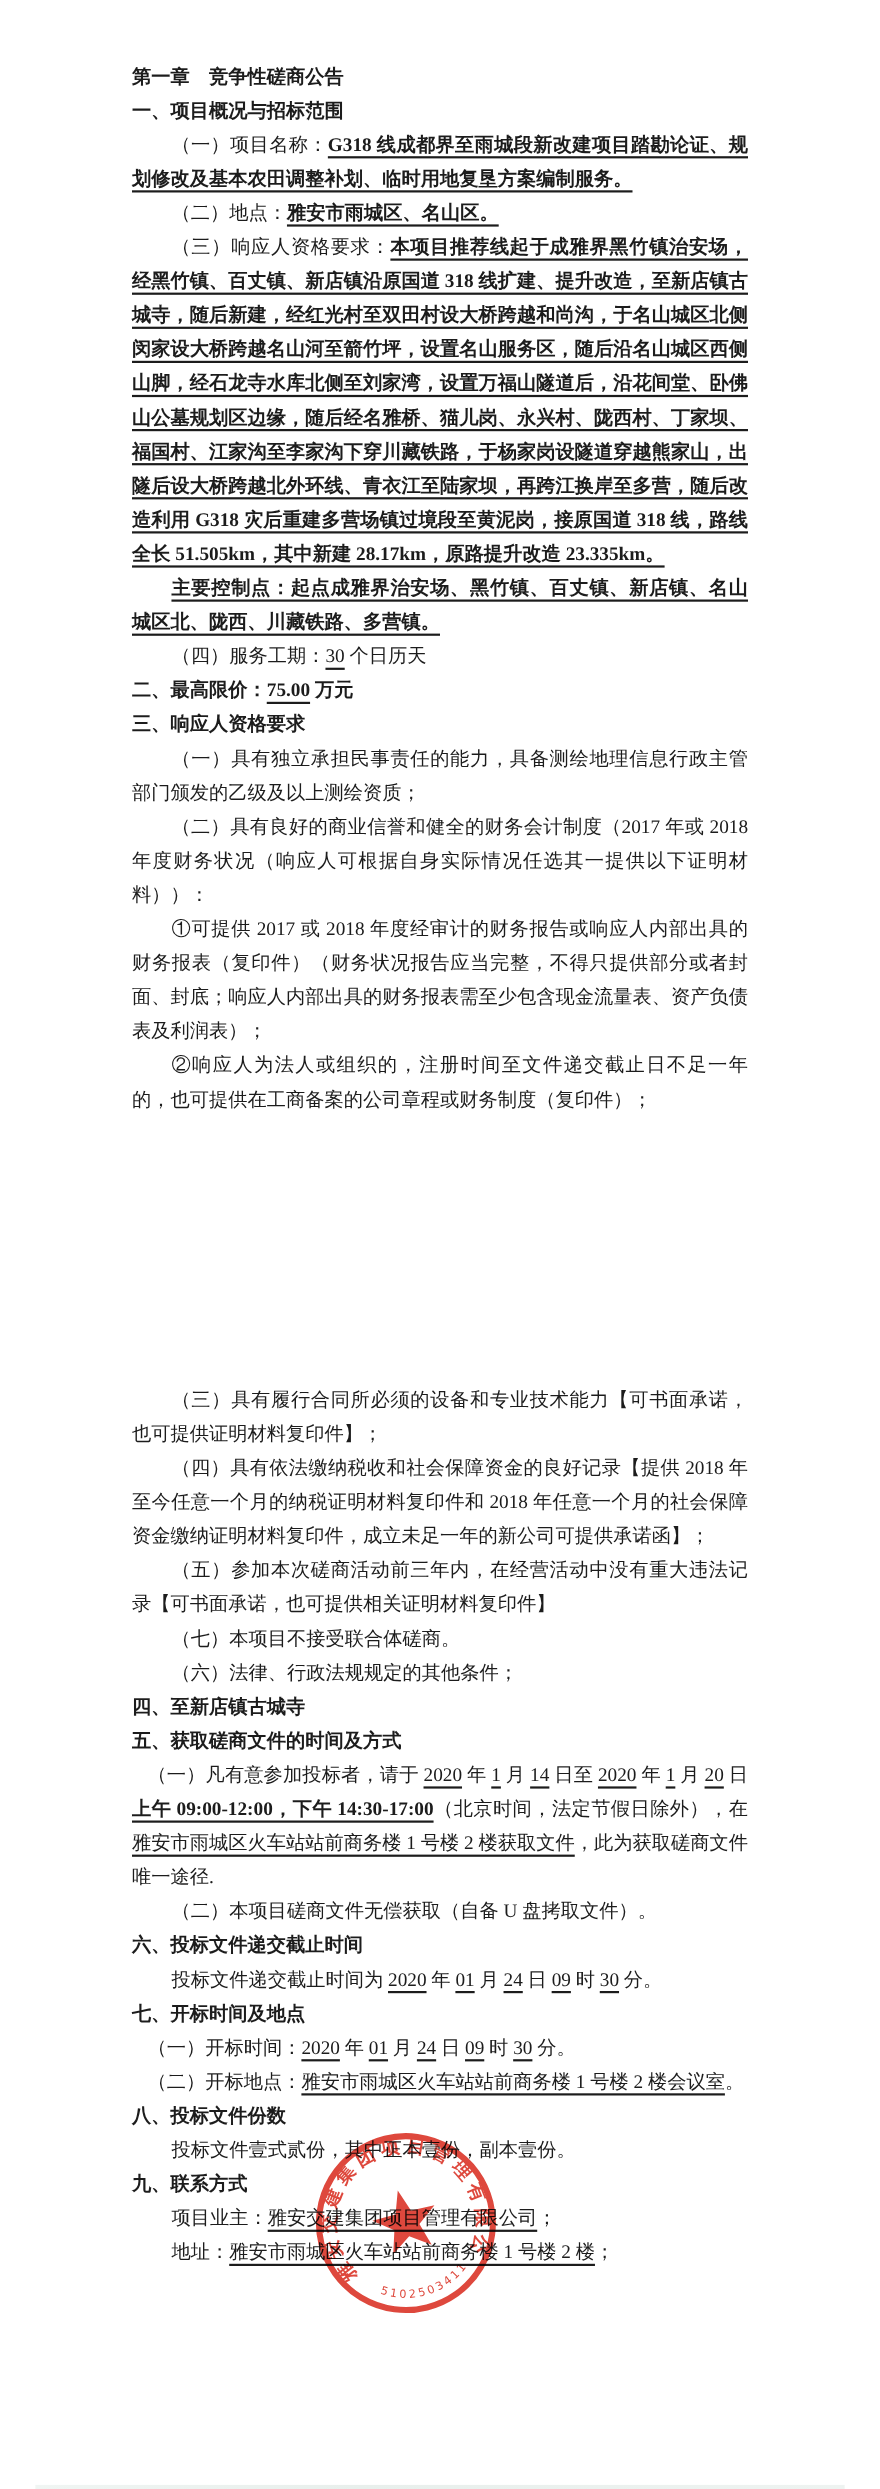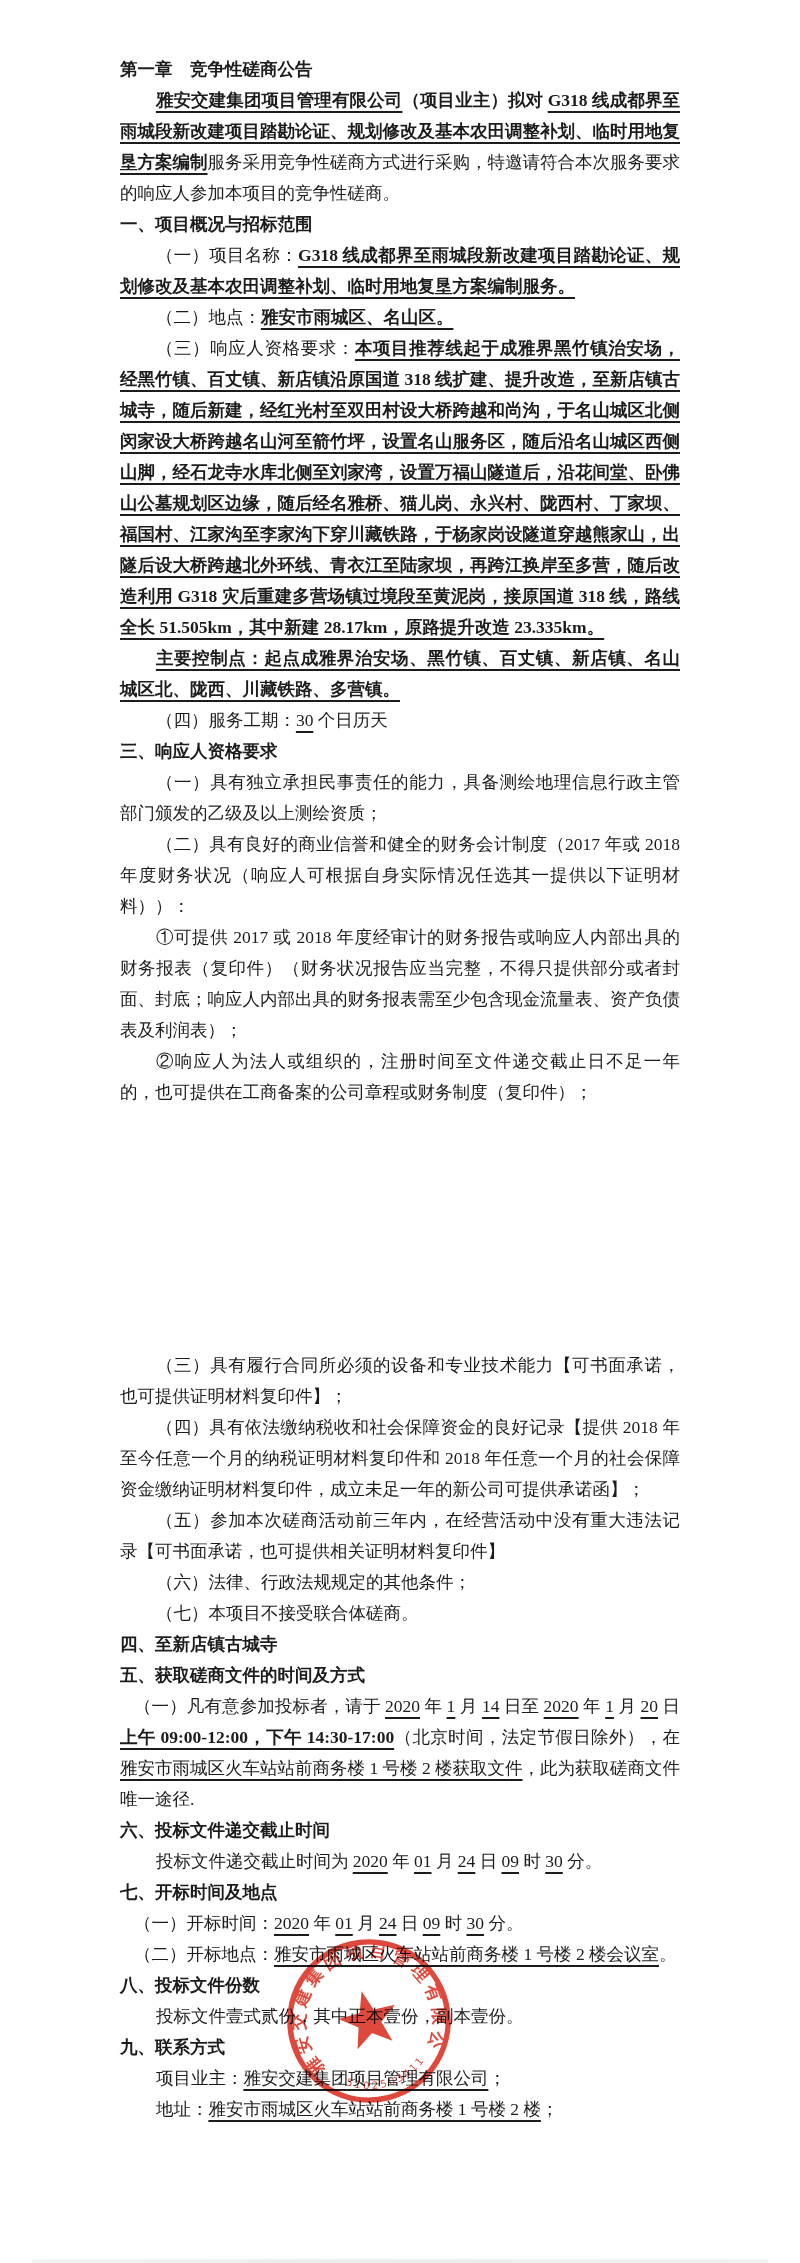--- a/index.html
+++ b/index.html
@@ -56,41 +56,42 @@
     background:linear-gradient(to right,#f0f5f3,#e8efec 40%,#eef3f1);
   }
 </style>
 </head>
 <body>
 
 <div class="page">
   <div class="content">
     <p class="doc-title">第一章　竞争性磋商公告</p>
     <div>
-        <p class="p"><span class="b u">雅安交建集团项目管理有限公司</span><span class="b">（项目业主）拟对 </span><span class="b u">G318 线成都界至雨城段新改建项目踏勘论证、规划修改及基本农田调整补划、临时用地复垦方案编制</span><span>服务采用竞争性磋商方式进行采购，特邀请符合本次服务要求的响应人参加本项目的竞争性磋商。</span></p>
         <p class="h"><span class="b">一、项目概况与招标范围</span></p>
         <p class="p"><span>（一）项目名称：</span><span class="b u">G318 线成都界至雨城段新改建项目踏勘论证、规划修改及基本农田调整补划、临时用地复垦方案编制服务。</span></p>
         <p class="p"><span>（二）地点：</span><span class="b u">雅安市雨城区、名山区。</span></p>
         <p class="p"><span>（三）响应人资格要求：</span><span class="b u">本项目推荐线起于成雅界黑竹镇治安场，经黑竹镇、百丈镇、新店镇沿原国道 318 线扩建、提升改造，至新店镇古城寺，随后新建，经红光村至双田村设大桥跨越和尚沟，于名山城区北侧闵家设大桥跨越名山河至箭竹坪，设置名山服务区，随后沿名山城区西侧山脚，经石龙寺水库北侧至刘家湾，设置万福山隧道后，沿花间堂、卧佛山公墓规划区边缘，随后经名雅桥、猫儿岗、永兴村、陇西村、丁家坝、福国村、江家沟至李家沟下穿川藏铁路，于杨家岗设隧道穿越熊家山，出隧后设大桥跨越北外环线、青衣江至陆家坝，再跨江换岸至多营，随后改造利用 G318 灾后重建多营场镇过境段至黄泥岗，接原国道 318 线，路线全长 51.505km，其中新建 28.17km，原路提升改造 23.335km。</span></p>
         <p class="p"><span class="b u">主要控制点：起点成雅界治安场、黑竹镇、百丈镇、新店镇、名山城区北、陇西、川藏铁路、多营镇。</span></p>
         <p class="p"><span>（四）服务工期：</span><span class="u">30</span><span> 个日历天</span></p>
+        <p class="h"><span class="b">二、最高限价：</span><span class="b u">75.00</span><span class="b"> 万元</span></p>
         <p class="h"><span class="b">三、响应人资格要求</span></p>
         <p class="p"><span>（一）具有独立承担民事责任的能力，具备测绘地理信息行政主管部门颁发的乙级及以上测绘资质；</span></p>
         <p class="p"><span>（二）具有良好的商业信誉和健全的财务会计制度（2017 年或 2018 年度财务状况（响应人可根据自身实际情况任选其一提供以下证明材料））：</span></p>
         <p class="p"><span>①可提供 2017 或 2018 年度经审计的财务报告或响应人内部出具的财务报表（复印件）（财务状况报告应当完整，不得只提供部分或者封面、封底；响应人内部出具的财务报表需至少包含现金流量表、资产负债表及利润表）；</span></p>
         <p class="p"><span>②响应人为法人或组织的，注册时间至文件递交截止日不足一年的，也可提供在工商备案的公司章程或财务制度（复印件）；</span></p>
         <p class="spacer"></p>
         <p class="p"><span>（三）具有履行合同所必须的设备和专业技术能力【可书面承诺，也可提供证明材料复印件】；</span></p>
         <p class="p"><span>（四）具有依法缴纳税收和社会保障资金的良好记录【提供 2018 年至今任意一个月的纳税证明材料复印件和 2018 年任意一个月的社会保障资金缴纳证明材料复印件，成立未足一年的新公司可提供承诺函】；</span></p>
         <p class="p"><span>（五）参加本次磋商活动前三年内，在经营活动中没有重大违法记录【可书面承诺，也可提供相关证明材料复印件】</span></p>
+        <p class="p"><span>（七）本项目不接受联合体磋商。</span></p>
         <p class="p"><span>（六）法律、行政法规规定的其他条件；</span></p>
-        <p class="p"><span>（七）本项目不接受联合体磋商。</span></p>
         <p class="h"><span class="b">四、至新店镇古城寺</span></p>
         <p class="h"><span class="b">五、获取磋商文件的时间及方式</span></p>
         <p class="p2"><span>（一）凡有意参加投标者，请于 </span><span class="u">2020</span><span> 年 </span><span class="u">1</span><span> 月 </span><span class="u">14</span><span> 日至 </span><span class="u">2020</span><span> 年 </span><span class="u">1</span><span> 月 </span><span class="u">20</span><span> 日</span><span class="b u">上午 09:00-12:00，下午 14:30-17:00</span><span>（北京时间，法定节假日除外），在</span><span class="u">雅安市雨城区火车站站前商务楼 1 号楼 2 楼获取文件</span><span>，此为获取磋商文件唯一途径.</span></p>
+        <p class="p"><span>（二）本项目磋商文件无偿获取（自备 U 盘拷取文件）。</span></p>
         <p class="h"><span class="b">六、投标文件递交截止时间</span></p>
         <p class="p"><span>投标文件递交截止时间为 </span><span class="u">2020</span><span> 年 </span><span class="u">01</span><span> 月 </span><span class="u">24</span><span> 日 </span><span class="u">09</span><span> 时 </span><span class="u">30</span><span> 分。</span></p>
         <p class="h"><span class="b">七、开标时间及地点</span></p>
         <p class="p2"><span>（一）开标时间：</span><span class="u">2020</span><span> 年 </span><span class="u">01</span><span> 月 </span><span class="u">24</span><span> 日 </span><span class="u">09</span><span> 时 </span><span class="u">30</span><span> 分。</span></p>
         <p class="p2"><span>（二）开标地点：</span><span class="u">雅安市雨城区火车站站前商务楼 1 号楼 2 楼会议室</span><span>。</span></p>
         <p class="h"><span class="b">八、投标文件份数</span></p>
         <p class="p"><span>投标文件壹式贰份，其中正本壹份，副本壹份。</span></p>
         <p class="h"><span class="b">九、联系方式</span></p>
         <p class="p"><span>项目业主：</span><span class="u">雅安交建集团项目管理有限公司</span><span>；</span></p>
         <p class="p"><span>地址：</span><span class="u">雅安市雨城区火车站站前商务楼 1 号楼 2 楼</span><span>；</span></p>

